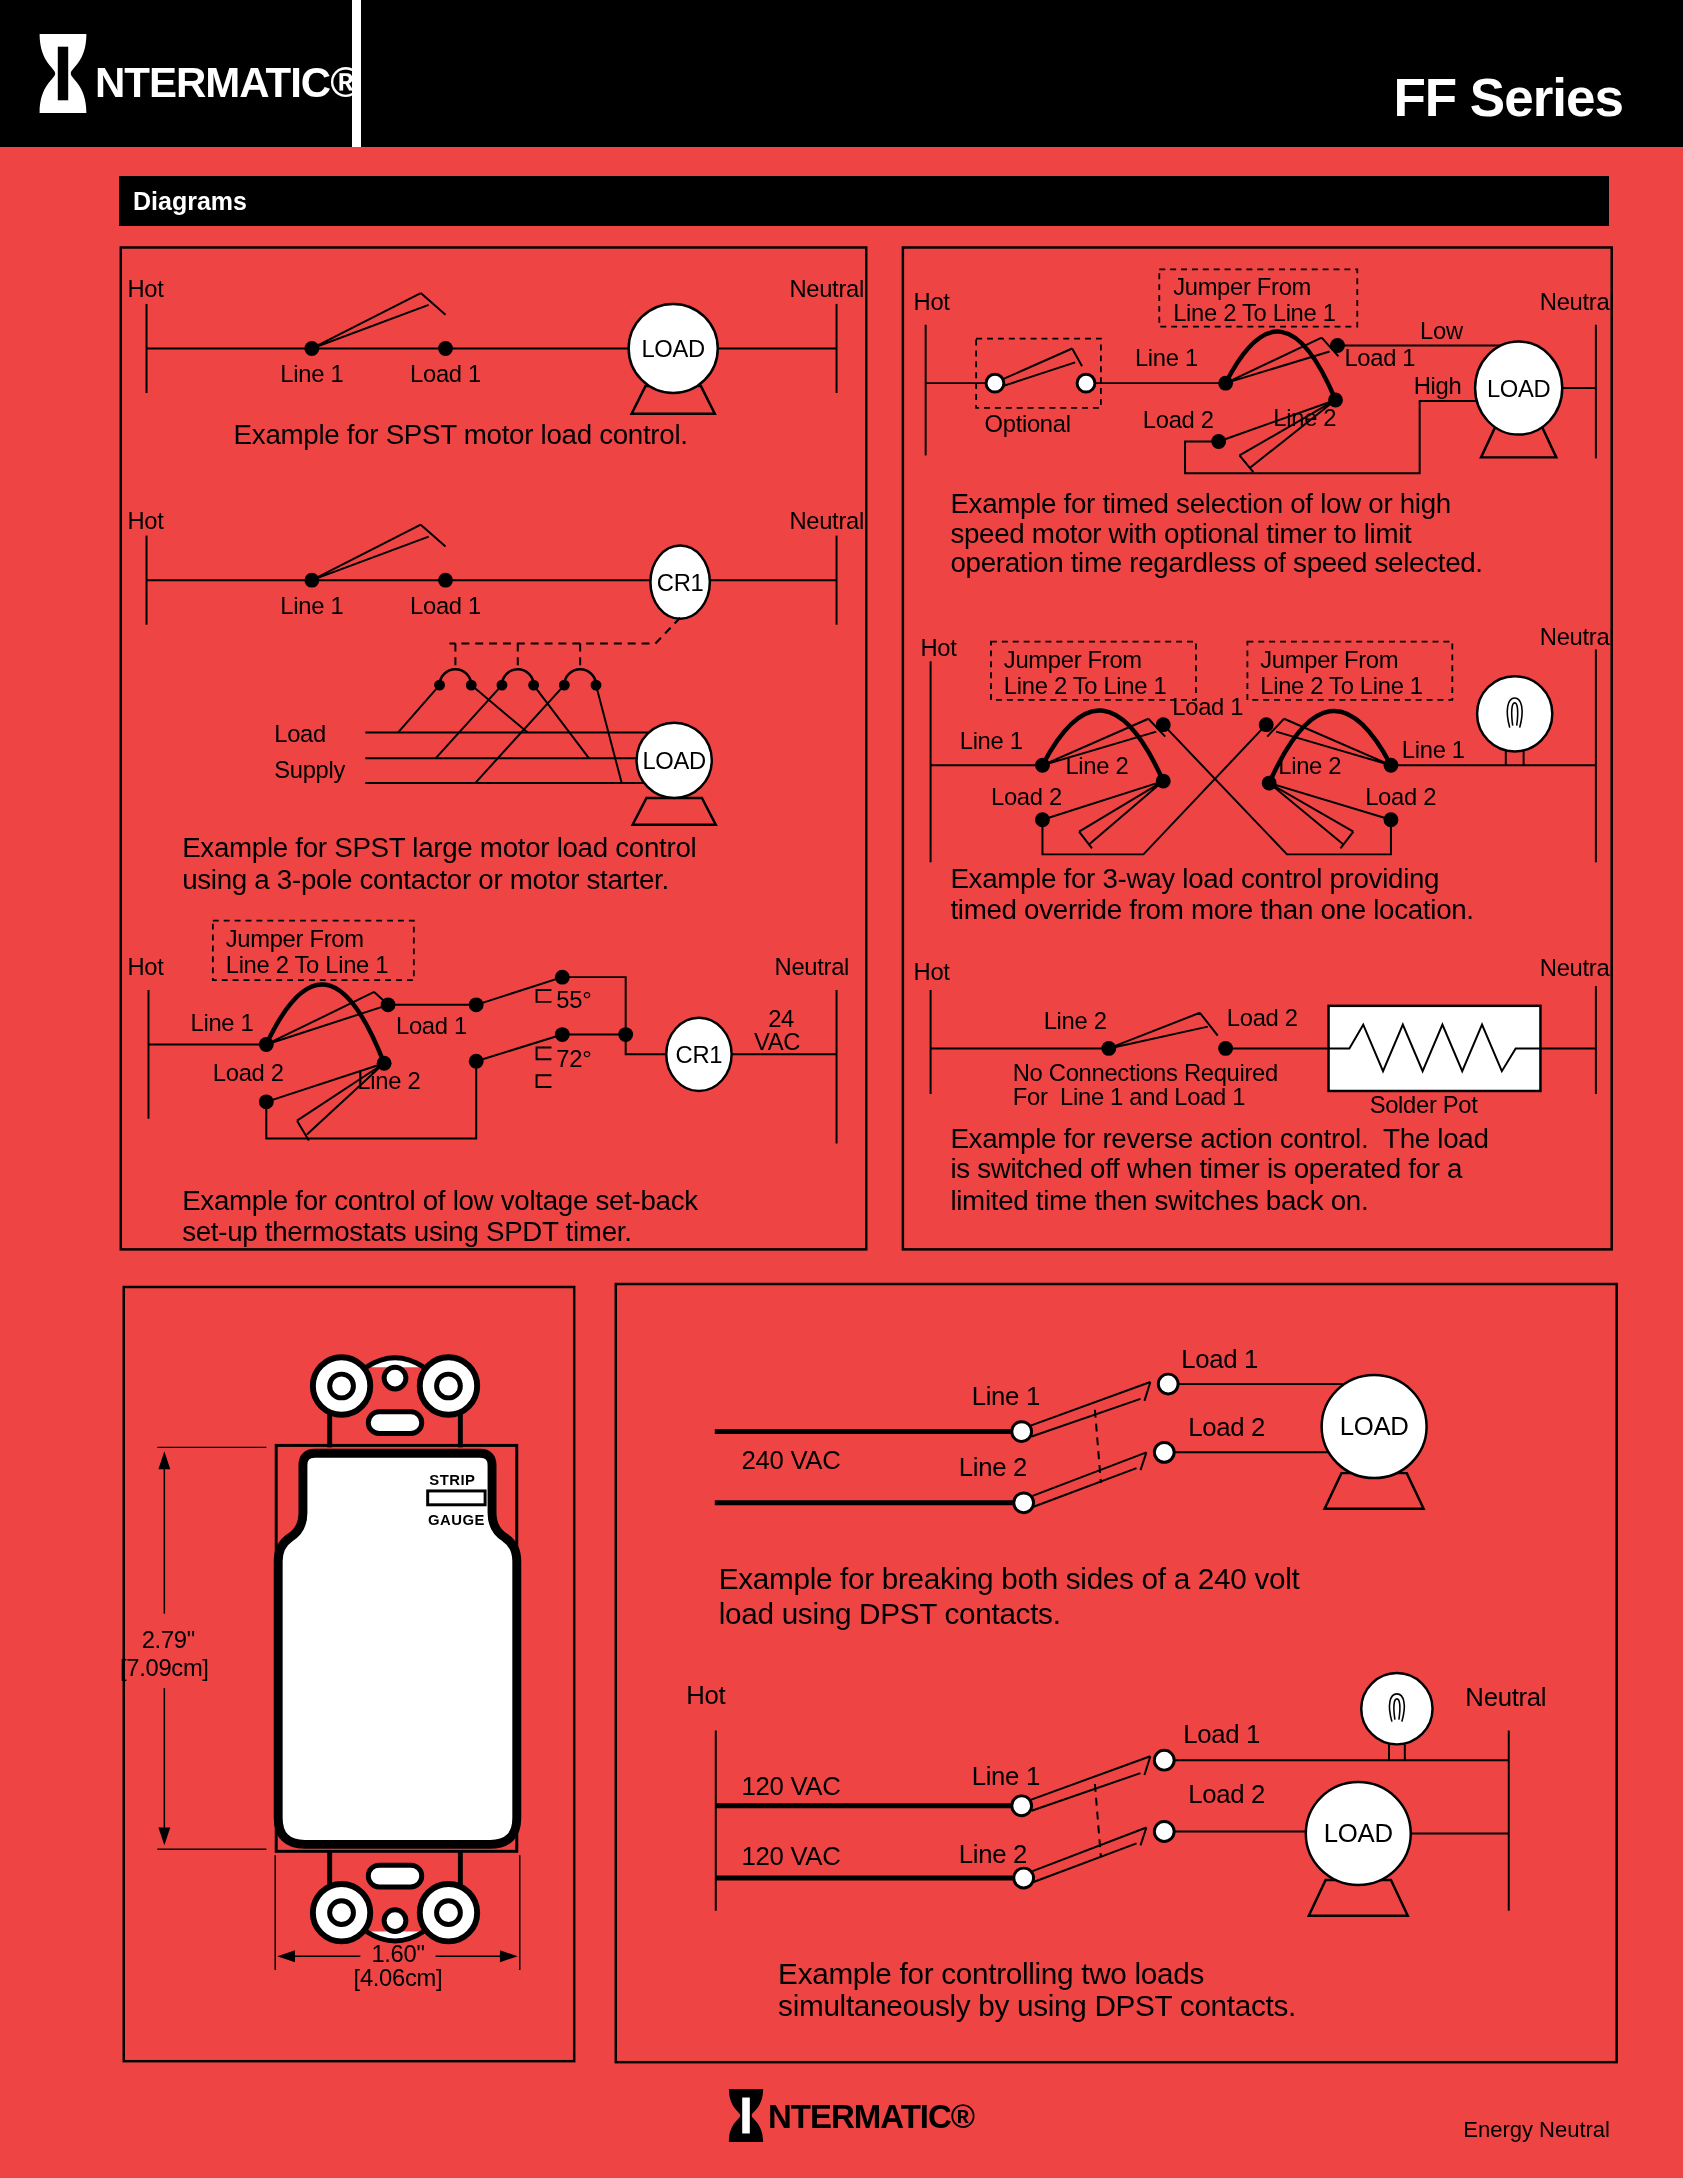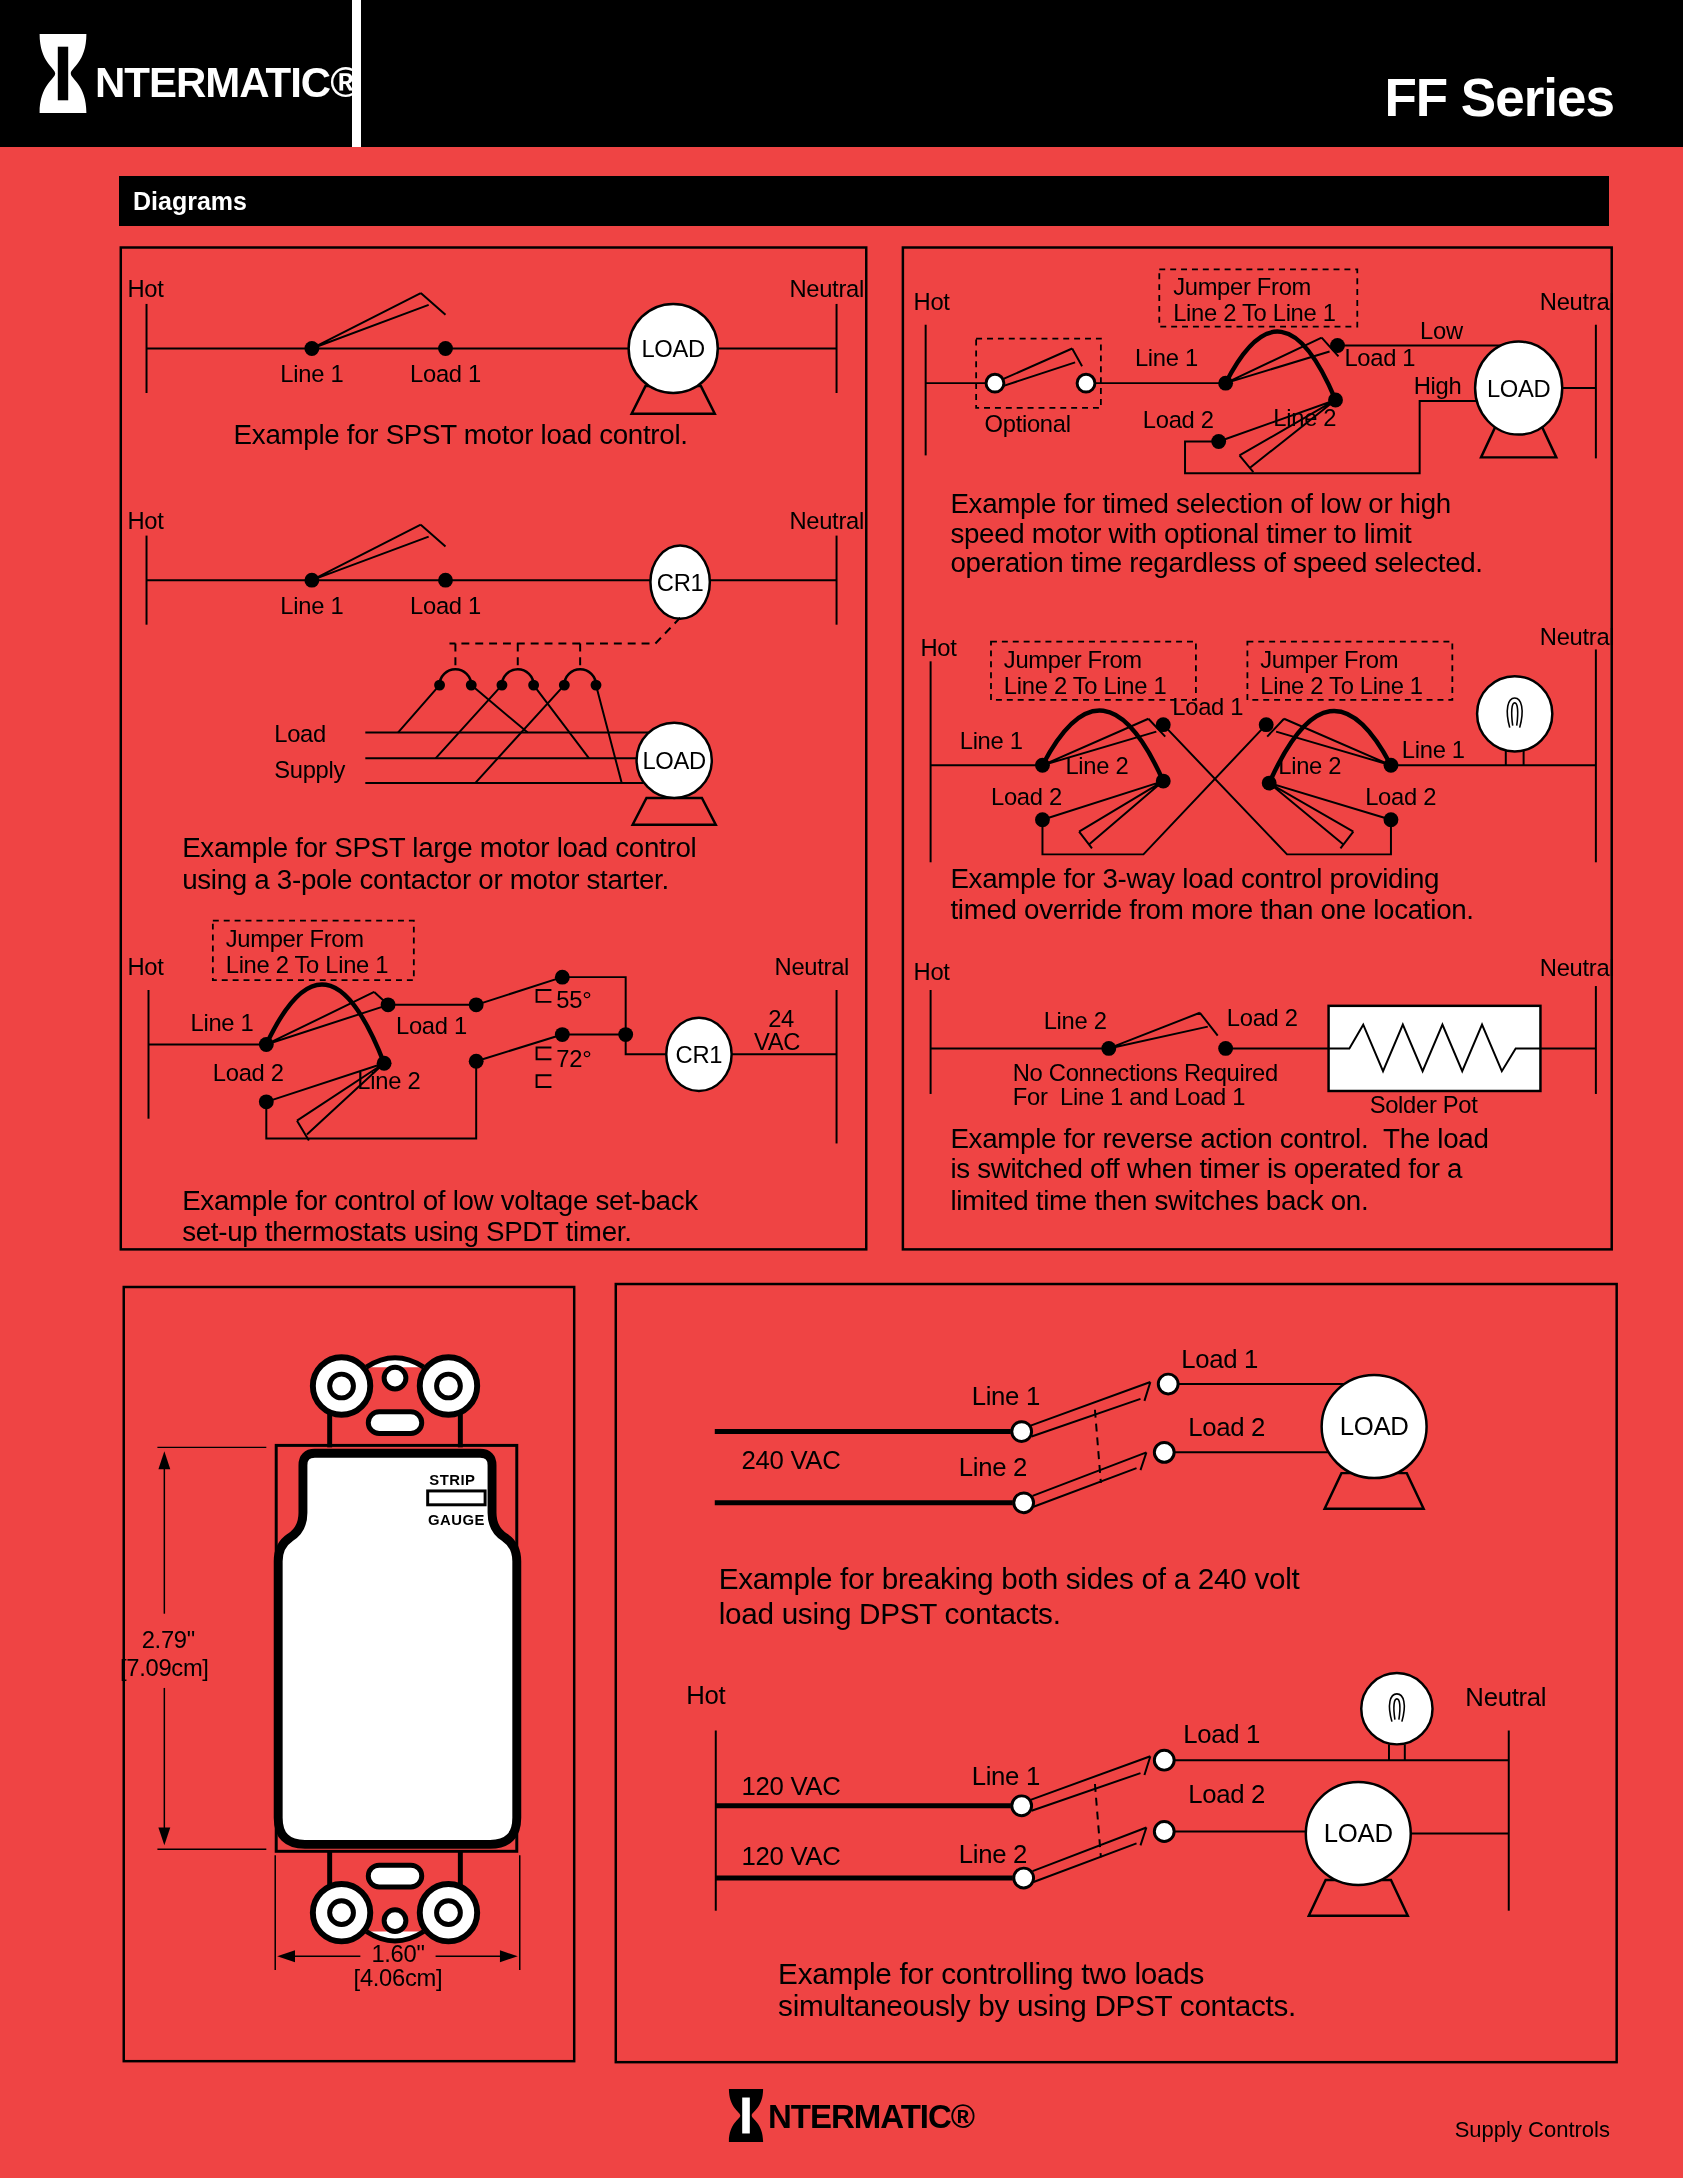--- a/index.html
+++ b/index.html
@@ -1,21 +1,21 @@
 <!DOCTYPE html>
 <html><head>
 <meta charset="utf-8">
 <style>
   html,body{margin:0;padding:0;background:#e8e8e8;}
   .page{position:relative;width:1683px;height:2178px;background:#ef4444;margin:0 auto;
         font-family:"Liberation Sans",sans-serif;overflow:hidden;}
   .hdr{position:absolute;left:0;top:0;width:1683px;height:147px;background:#000;}
   .hdr .brand{position:absolute;left:95px;top:59px;color:#fff;font-size:42px;font-weight:bold;letter-spacing:-1px;}
   .hdr .divider{position:absolute;left:352px;top:0;width:9px;height:147px;background:#fff;}
-  .hdr .series{position:absolute;right:69px;top:67px;color:#fff;font-size:53px;font-weight:bold;letter-spacing:-1px;}
+  .hdr .series{position:absolute;right:60px;top:67px;color:#fff;font-size:53px;font-weight:bold;letter-spacing:-1px;}
   .banner{position:absolute;left:119px;top:176px;width:1490px;height:50px;background:#000;}
   .banner span{display:inline-block;margin-left:14px;line-height:50px;color:#fff;font-size:25px;font-weight:bold;}
   .ftr-brand{position:absolute;left:768px;top:2098px;color:#000;font-size:33px;font-weight:bold;letter-spacing:-1px;}
   .ftr-tag{position:absolute;right:73px;top:2117px;color:#000;font-size:22px;}
   svg.sheet{position:absolute;left:0;top:0;}
   svg text{font-family:"Liberation Sans",sans-serif;fill:#000;letter-spacing:-0.3px;}
   .t15{font-size:15px;font-weight:bold;letter-spacing:0.5px;}
   .t24{font-size:24px;} .t26{font-size:26px;} .t28{font-size:28px;} .t30{font-size:30px;}
   .mid{text-anchor:middle;} .end{text-anchor:end;}
   .w{stroke:#000;stroke-width:2;fill:none;}
@@ -380,16 +380,16 @@
       <text class="t30" x="786" y="2004">Example for controlling two loads</text>
       <text class="t30" x="786" y="2036">simultaneously by using DPST contacts.</text>
     </g>
   </svg>
 
   <svg width="38" height="53" viewBox="0 0 40 56" preserveAspectRatio="none" style="position:absolute;left:727px;top:2089px;">
     <path d="M2,0 H38 C38,20 26,24 26,28 C26,32 38,36 38,56 H2 C2,36 14,32 14,28 C14,24 2,20 2,0 Z" fill="#000"></path>
     <rect x="16" y="9" width="8" height="38" fill="#fff"></rect>
   </svg>
   <span class="ftr-brand">NTERMATIC®</span>
-  <span class="ftr-tag">Supply Controls</span>
+  <span class="ftr-tag">Energy Neutral</span>
 
 </div>
 
 
 </body></html>

